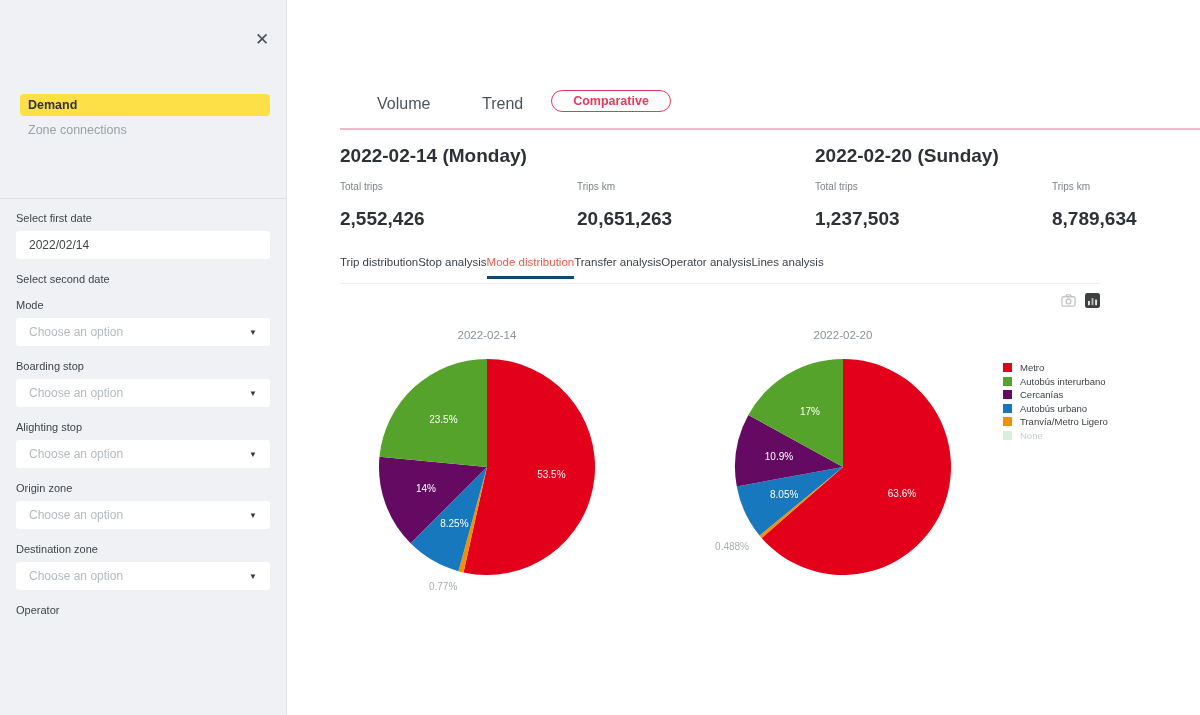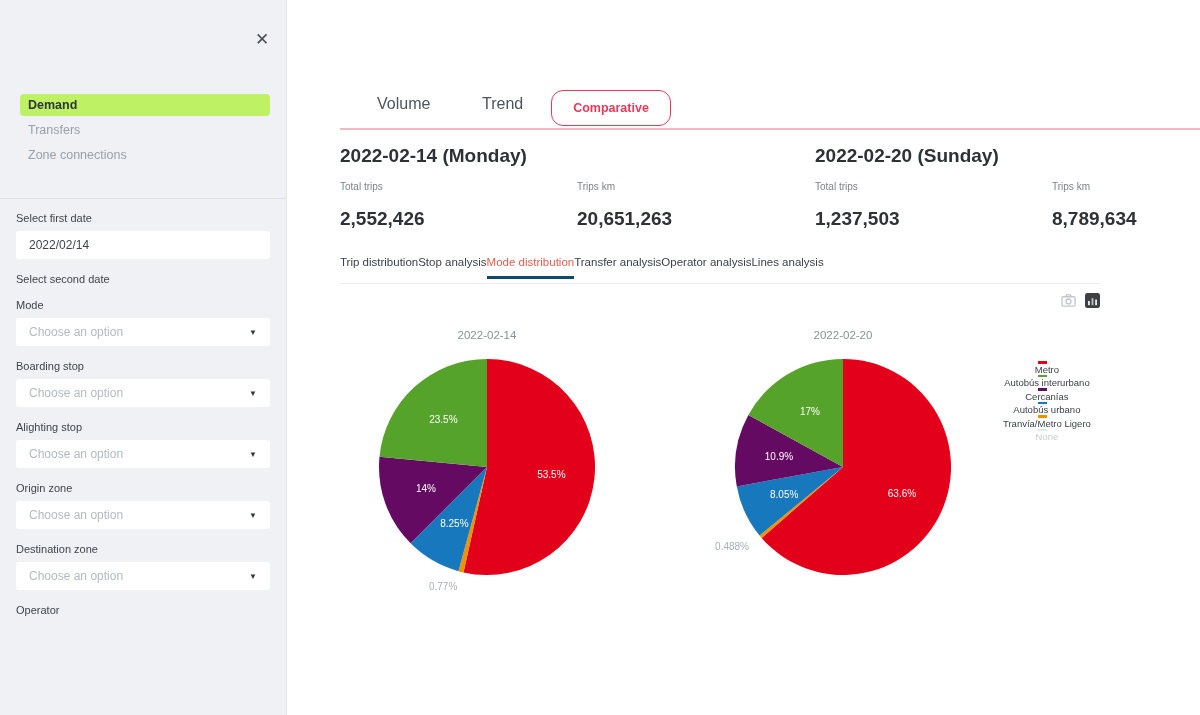--- a/index.html
+++ b/index.html
@@ -16,38 +16,38 @@
   }
   .close-btn {
     position:absolute; top:30px; right:14px; width:20px; height:20px;
     color:#4b5157; font-size:17px; line-height:20px; text-align:center; cursor:pointer;
   }
   .nav { position:absolute; top:94px; left:20px; right:16px; }
   .nav-item {
     font-size:12.5px; color:#9aa1a9; padding:4px 8px; margin-bottom:3px;
     border-radius:4px; cursor:pointer;
   }
-  .nav-item.active { background:#bef264; color:#2f343a; font-weight:bold; }
+  .nav-item.active { background:#fde047; color:#2f343a; font-weight:bold; }
   .side-divider { position:absolute; top:198px; left:0; right:0; border-top:1px solid #dcdfe3; }
   .form { position:absolute; top:198px; left:16px; right:16px; }
   .field-label { font-size:11px; color:#3f454c; margin:14px 0 7px 0; }
   .text-input, .select-box {
     width:100%; height:28px; background:#ffffff; border:none; border-radius:3px;
     padding:0 13px; font-size:12px; color:#3f444a; outline:none;
   }
   .select-box { display:flex; align-items:center; justify-content:space-between; cursor:pointer; }
   .select-placeholder { color:#b4bac0; }
   .caret { font-size:8px; color:#33383d; }
   
   .main { position:relative; flex:1; height:715px; background:#ffffff; }
   .tab { position:absolute; font-size:16px; color:#4d545c; cursor:pointer; }
   .tab-volume { top:95px; left:90px; }
   .tab-trend  { top:95px; left:195px; }
   .tab-pill {
-    position:absolute; top:90px; left:264px; width:120px; height:36px;
+    position:absolute; top:90px; left:264px; width:120px; height:22px;
     border:1px solid #e8395a; border-radius:12px; color:#e8395a; font-weight:bold;
     font-size:12.5px; display:flex; align-items:center; justify-content:center; cursor:pointer;
   }
   .top-line { position:absolute; top:128px; left:53px; right:0; border-top:2px solid #f2bac4; }
   .panel { position:absolute; top:145px; width:460px; }
   .panel-1 { left:53px; } .panel-2 { left:528px; }
   .panel-title { font-size:19px; font-weight:bold; color:#2e3236; }
   .stat { position:absolute; top:36px; }
   .stat-2 { left:237px; }
   .stat-label { font-size:10px; color:#7d848b; }
@@ -56,34 +56,33 @@
   .subtab { font-size:11.5px; color:#3c424a; padding-bottom:8px; cursor:pointer; }
   .subtab.active { color:#e0604f; border-bottom:3px solid #0c4a6e;text-align:center; }
   .subtab-line { position:absolute; top:283px; left:53px; width:760px; border-top:1px solid #eceef0; }
   .modebar { position:absolute; top:293px; left:774px; display:flex; gap:9px; align-items:center; }
   .modebar-btn { width:15px; height:15px; cursor:pointer; }
   .chart { position:absolute; top:329px; width:260px; }
   .chart-1 { left:70px; } .chart-2 { left:426px; }
   .chart-title { height:16px; font-size:11.5px; color:#8b9198; text-align:center; }
   .chart svg { overflow:visible; display:block; }
   .legend { position:absolute; top:361px; left:716px; }
-  .legend-row { display:flex; align-items:center; height:13.5px; cursor:pointer;flex-direction:column; }
+  .legend-row { display:flex; align-items:center; height:13.5px; cursor:pointer; }
   .legend-swatch { width:9px; height:9px; margin-right:8px; }
   .legend-label { font-size:9.5px; color:#3c4248; }
   .legend-row.muted .legend-label { color:#c8cdd2; }
 </style>
 </head>
 <body>
 
 <div class="sidebar">
   <div class="close-btn">✕</div>
 
   <div class="nav">
     <div class="nav-item active">Demand</div>
-    <div class="nav-item">Transfers</div>
     <div class="nav-item">Zone connections</div>
   </div>
 
   <div class="side-divider"></div>
 
   <div class="form">
     <div class="field-label">Select first date</div>
     <input class="text-input" value="2022/02/14" style="">
 
     <div class="field-label">Select second date</div>

